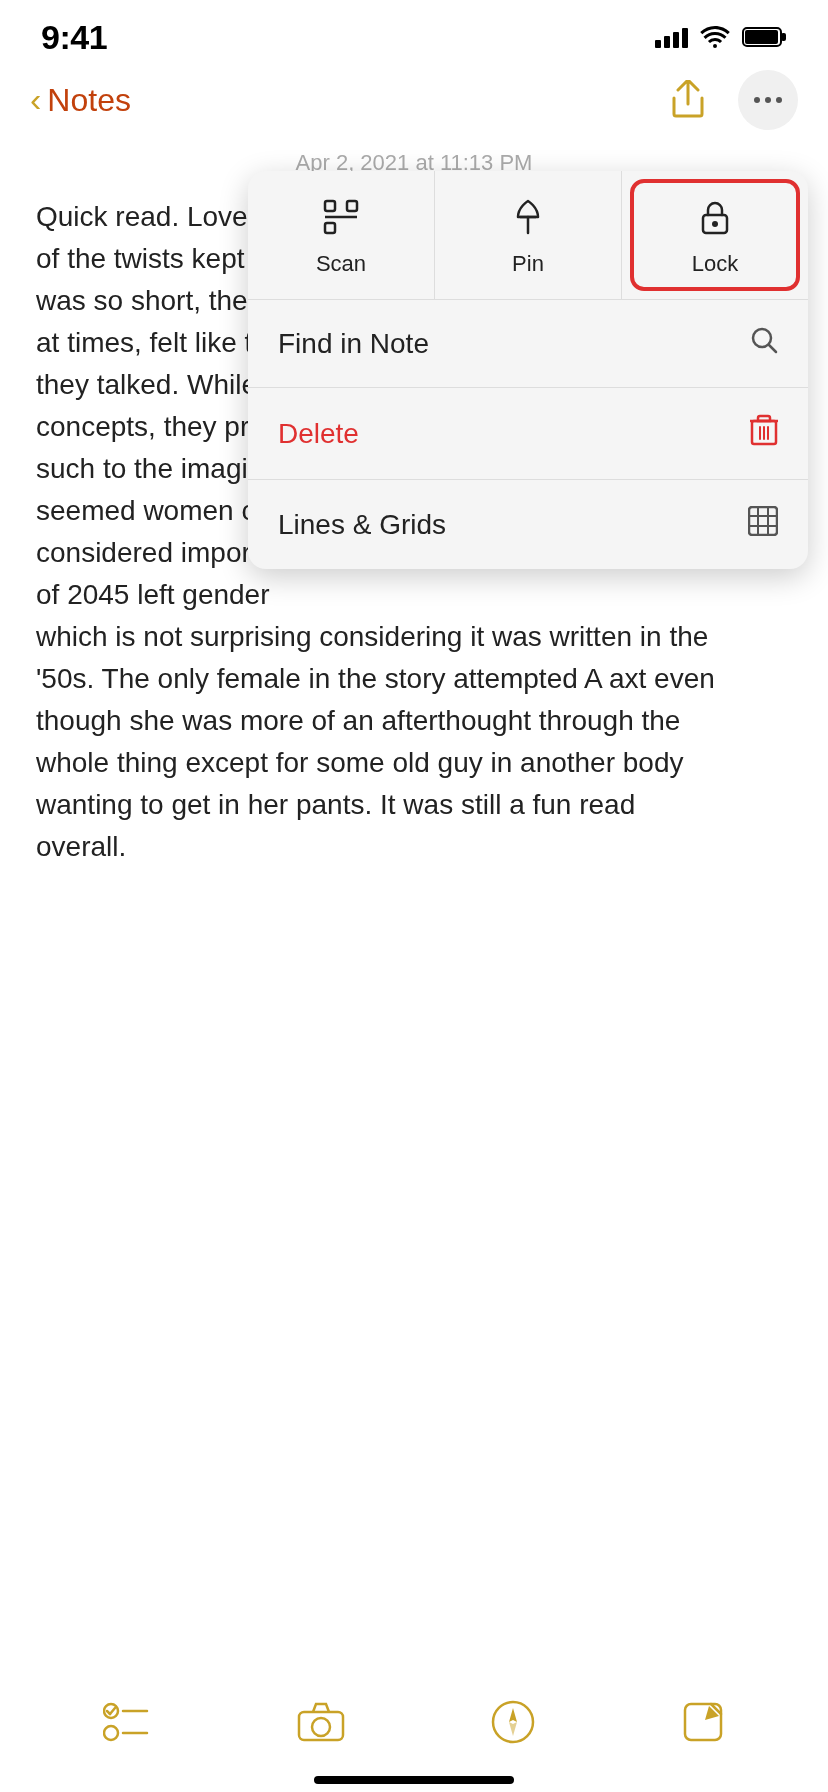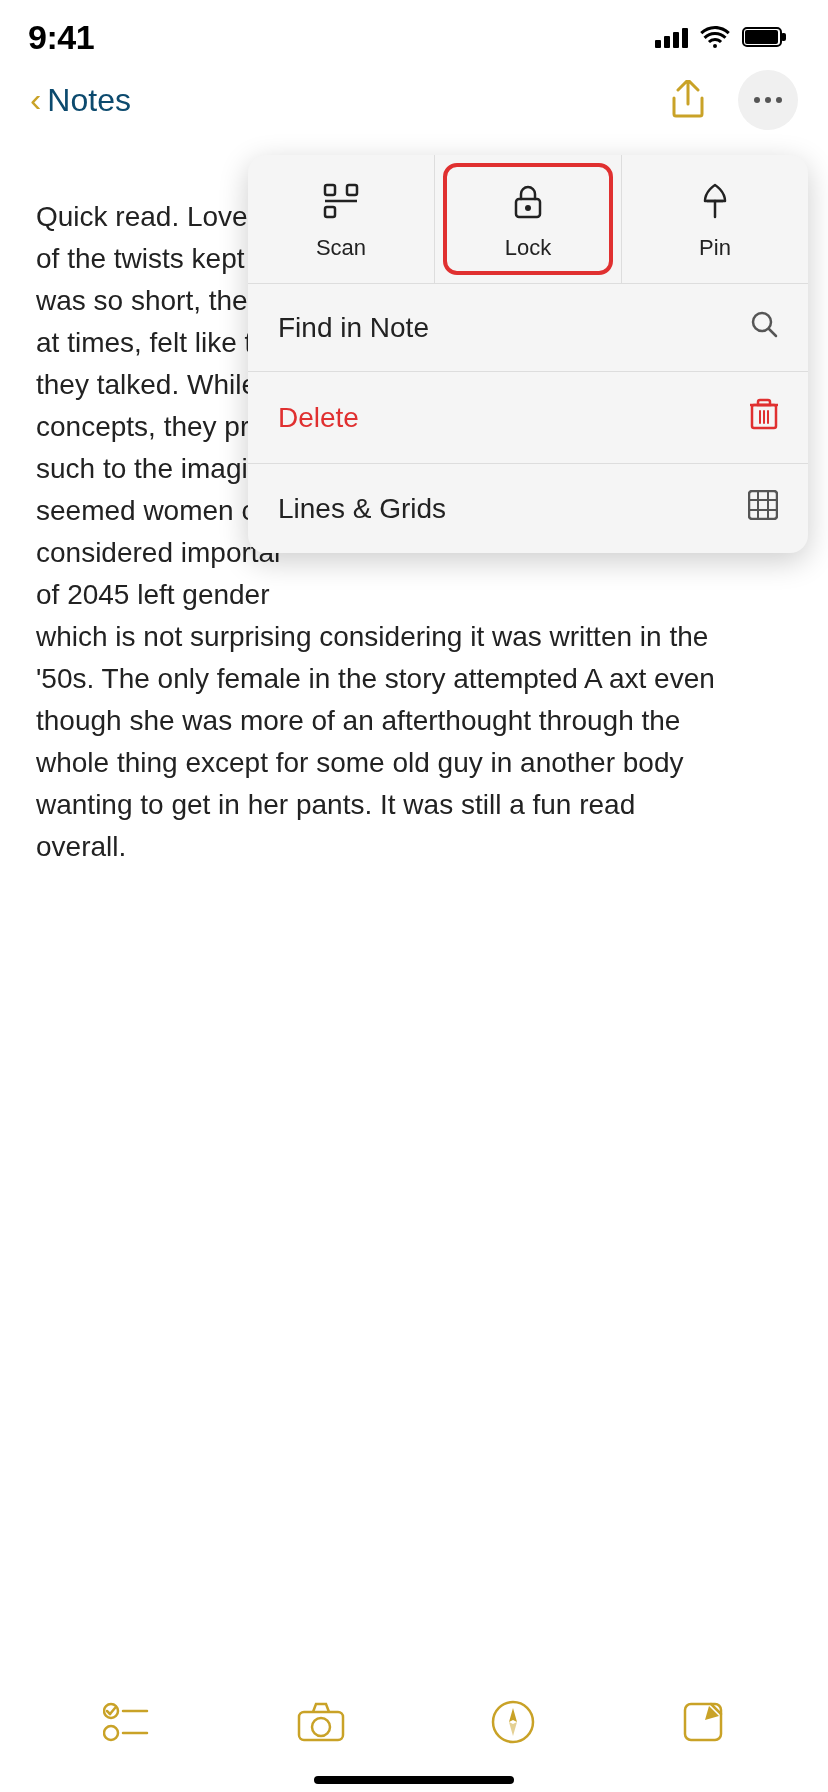--- a/index.html
+++ b/index.html
@@ -14,20 +14,21 @@
       overflow: hidden;
     }
 
     
     .status-bar {
       display: flex;
       justify-content: space-between;
       align-items: center;
       padding: 14px 40px 0 28px;
       height: 60px;
+      margin-left: 13px;
     }
     .status-time {
       font-size: 34px;
       font-weight: 700;
       color: #000;
       letter-spacing: -0.5px;
     }
     .status-icons {
       display: flex;
       align-items: center;
@@ -60,21 +61,21 @@
       color: #b8860b;
       font-size: 30px;
       cursor: pointer;
     }
     .nav-back-chevron {
       font-size: 34px;
       color: #c9a227;
       margin-top: -2px;
     }
     .nav-back-label {
-      color: #0c4a6e;
+      color: #c2410c;
       font-size: 32px;
     }
     .nav-actions {
       display: flex;
       align-items: center;
       gap: 20px;
     }
     .nav-btn {
       width: 60px;
       height: 60px;
@@ -112,21 +113,21 @@
       top: 155px;
       left: 0;
       right: 0;
       bottom: 0;
       z-index: 10;
     }
 
     
     .dropdown-menu {
       position: absolute;
-      top: 0;
+      top: 16px;
       right: 20px;
       width: 560px;
       background: #f5f5f5;
       border-radius: 18px;
       overflow: hidden;
       box-shadow: 0 8px 30px rgba(0,0,0,0.2);
       z-index: 20;
     }
 
     
@@ -312,41 +313,41 @@
           <svg width="36" height="36" viewBox="0 0 36 36" fill="none">
             <rect x="2" y="2" width="10" height="10" rx="2" stroke="#222" stroke-width="2.5" fill="none"></rect>
             <rect x="24" y="2" width="10" height="10" rx="2" stroke="#222" stroke-width="2.5" fill="none"></rect>
             <rect x="2" y="24" width="10" height="10" rx="2" stroke="#222" stroke-width="2.5" fill="none"></rect>
             <line x1="2" y1="18" x2="34" y2="18" stroke="#222" stroke-width="2.5"></line>
           </svg>
         </span>
         <span class="item-label">Scan</span>
       </div>
 
+      <div class="menu-top-item">
+        <span class="item-icon">
+          <svg width="32" height="36" viewBox="0 0 32 36" fill="none">
+            <path d="M16 2C16 2 26 8 26 18H6C6 8 16 2 16 2Z" stroke="#222" stroke-width="2.5" fill="none" stroke-linejoin="round"></path>
+            <line x1="16" y1="18" x2="16" y2="34" stroke="#222" stroke-width="2.5" stroke-linecap="round"></line>
+            <line x1="8" y1="18" x2="24" y2="18" stroke="#222" stroke-width="2.5"></line>
+          </svg>
+        </span>
+        <span class="item-label">Pin</span>
+      </div>
+
       <div class="menu-top-item lock-item">
         <div class="lock-ring"></div>
         <span class="item-icon">
           <svg width="30" height="36" viewBox="0 0 30 36" fill="none">
             <rect x="3" y="16" width="24" height="18" rx="3" stroke="#222" stroke-width="2.5" fill="none"></rect>
             <path d="M8 16V11a7 7 0 0 1 14 0v5" stroke="#222" stroke-width="2.5" stroke-linecap="round" fill="none"></path>
             <circle cx="15" cy="25" r="3" fill="#222"></circle>
           </svg>
         </span>
         <span class="item-label">Lock</span>
-      </div>
-
-      <div class="menu-top-item">
-        <span class="item-icon">
-          <svg width="32" height="36" viewBox="0 0 32 36" fill="none">
-            <path d="M16 2C16 2 26 8 26 18H6C6 8 16 2 16 2Z" stroke="#222" stroke-width="2.5" fill="none" stroke-linejoin="round"></path>
-            <line x1="16" y1="18" x2="16" y2="34" stroke="#222" stroke-width="2.5" stroke-linecap="round"></line>
-            <line x1="8" y1="18" x2="24" y2="18" stroke="#222" stroke-width="2.5"></line>
-          </svg>
-        </span>
-        <span class="item-label">Pin</span>
       </div>
     </div>
 
     <div class="menu-list-item">
       <span class="item-text">Find in Note</span>
       <span class="item-icon-right">
         <svg width="28" height="28" viewBox="0 0 28 28" fill="none">
           <circle cx="12" cy="12" r="9" stroke="#555" stroke-width="2.5"></circle>
           <line x1="19" y1="19" x2="26" y2="26" stroke="#555" stroke-width="2.5" stroke-linecap="round"></line>
         </svg>

